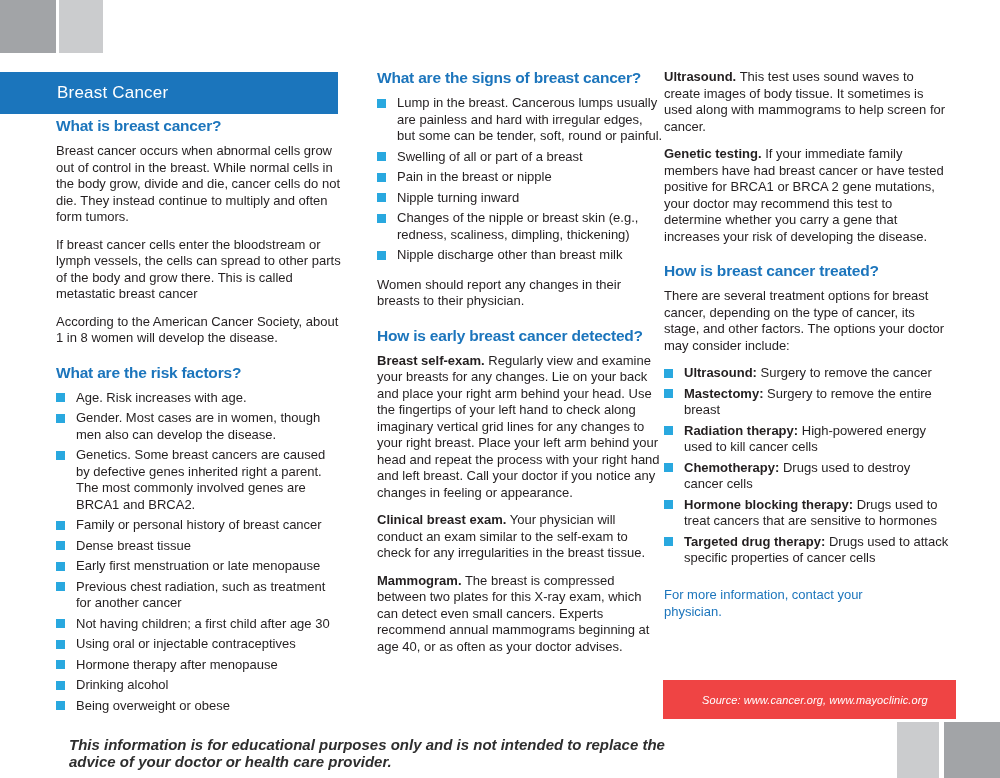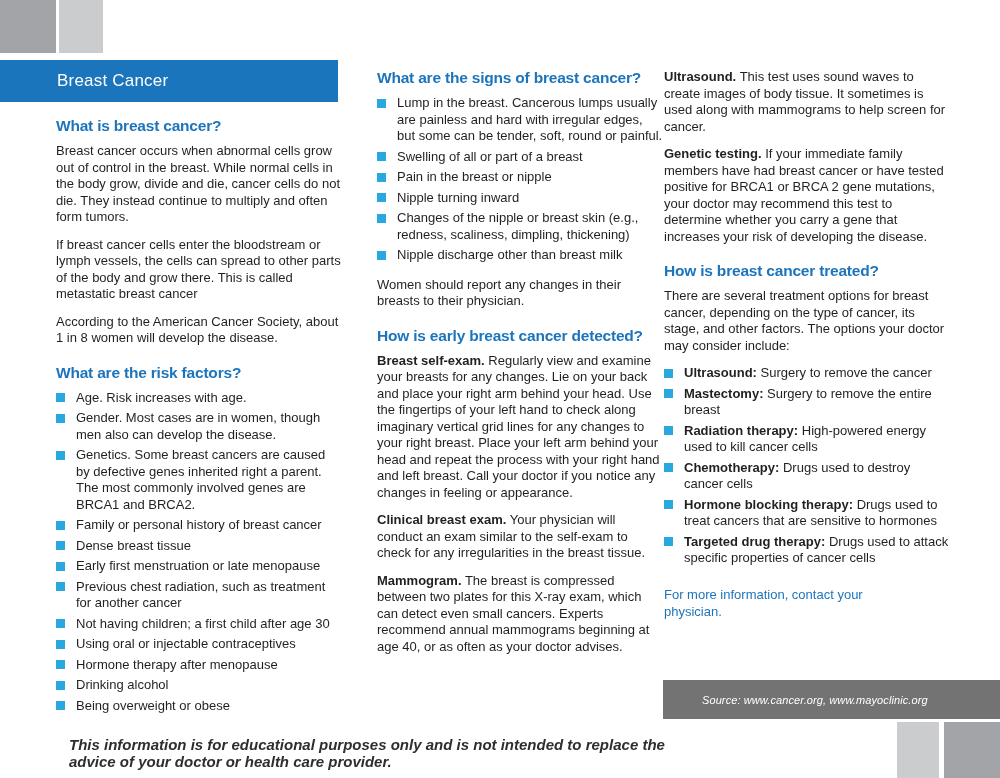--- a/index.html
+++ b/index.html
@@ -14,21 +14,21 @@
   
   .sq-dark{background:#A2A4A7;position:absolute;}
   .sq-light{background:#CBCCCE;position:absolute;}
   .tl-dark{left:0;top:0;width:56px;height:53px;}
   .tl-light{left:59px;top:0;width:44px;height:53px;}
   .br-light{left:897px;top:722px;width:42px;height:56px;}
   .br-dark{left:944px;top:722px;width:56px;height:56px;}
 
   
   .titlebar{
-    position:absolute;left:0;top:60px;width:338px;height:42px;
+    position:absolute;left:0;top:72px;width:338px;height:42px;
     background:#1B75BC;display:flex;align-items:center;
   }
   .titlebar .t{
     color:#ffffff;font-size:17px;font-weight:400;
     padding-left:57px;letter-spacing:0.2px;
   }
 
   
   .col{position:absolute;font-size:13px;line-height:16.5px;}
   .col1{left:56px;top:117px;width:286px;}
@@ -53,22 +53,22 @@
     background:#29A8DF;display:inline-block;
   }
 
   .cta{
     color:#1C75BC;font-weight:400;margin-top:19px;
     width:220px;line-height:17px;
   }
 
   
   .sourcebar{
-    position:absolute;left:663px;top:680px;width:337px;height:39px;
-    background:#737373;display:flex;align-items:center;
+    position:absolute;left:663px;top:680px;width:293px;height:39px;
+    background:#ef4444;display:flex;align-items:center;
   }
   .sourcebar .s{
     color:#ffffff;font-style:italic;font-size:11px;
     padding-left:39px;letter-spacing:0.1px;
   }
 
   .disclaimer{
     position:absolute;left:69px;top:736px;width:640px;
     font-style:italic;font-size:15px;color:#2e2e2e;font-weight:bold;
   }

